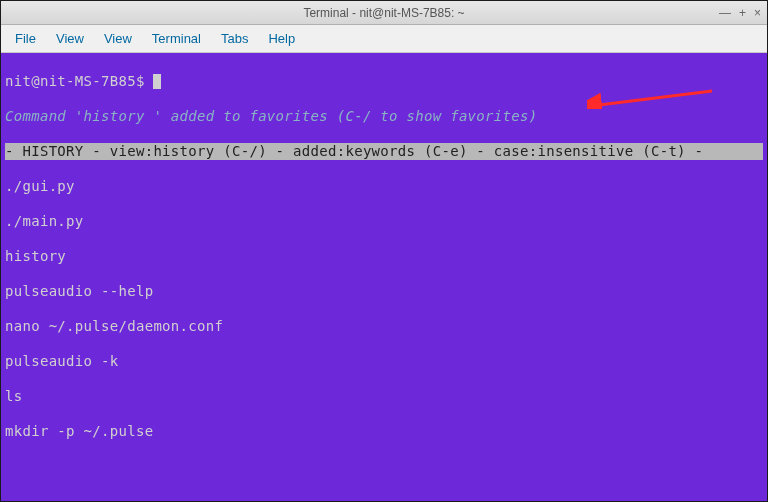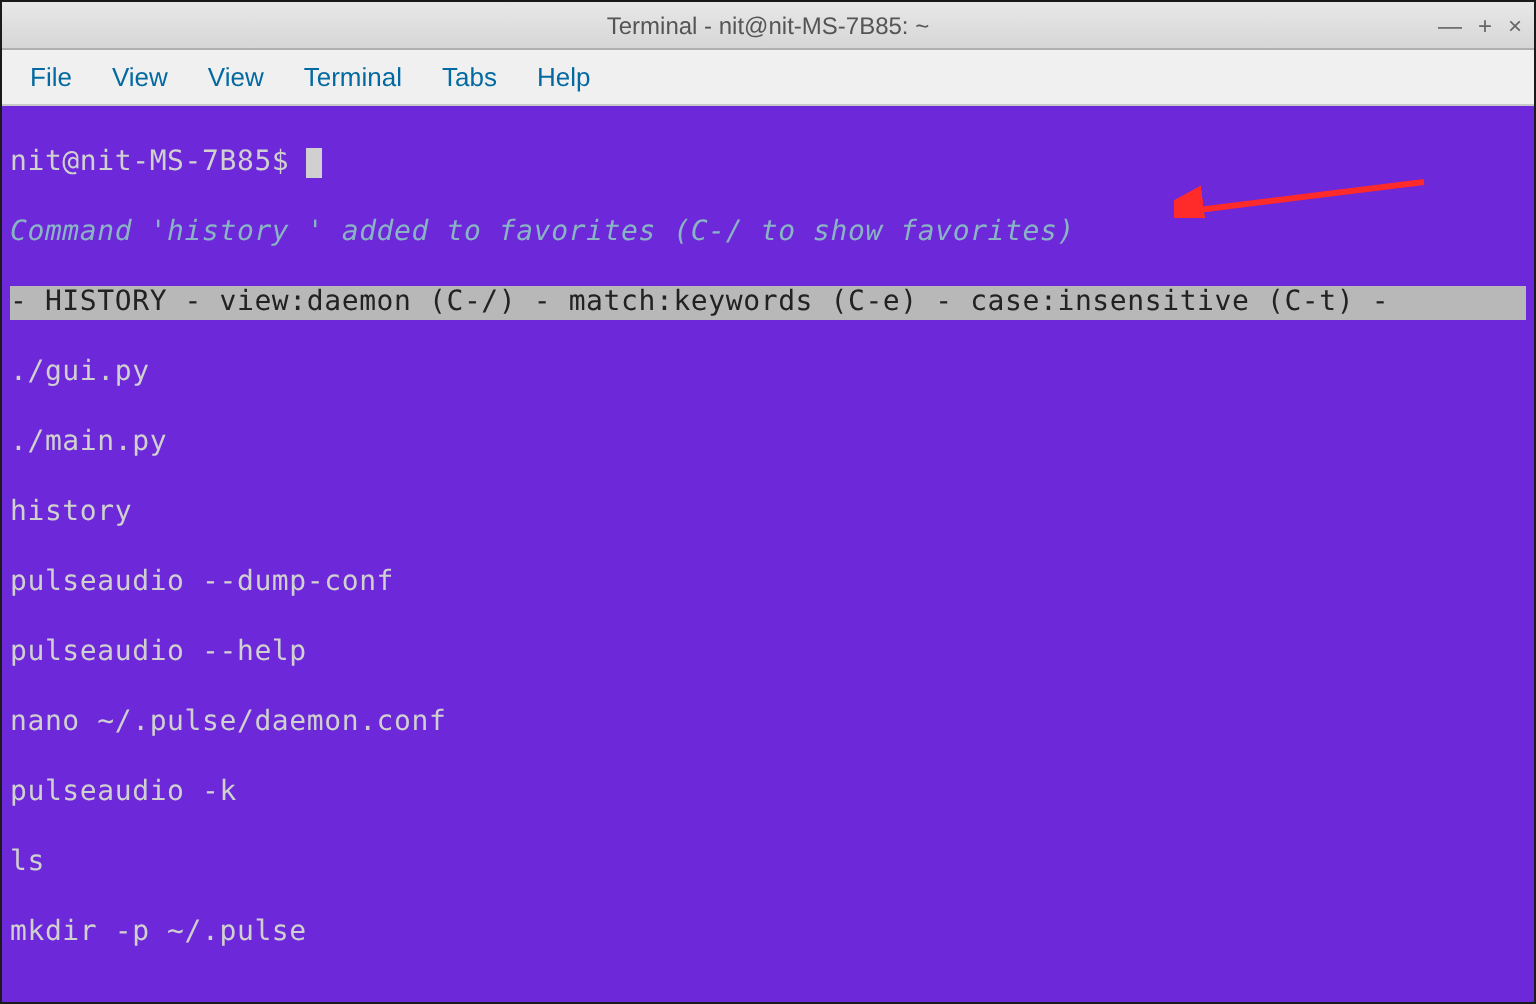--- a/index.html
+++ b/index.html
@@ -120,25 +120,24 @@
   <span class="menu-item">View</span>
   <span class="menu-item">View</span>
   <span class="menu-item">Terminal</span>
   <span class="menu-item">Tabs</span>
   <span class="menu-item">Help</span>
 </div>
 
 <div class="terminal">
 <div class="prompt-line"><span class="prompt-user">nit@nit-MS-7B85$ </span><span class="cursor"></span></div>
 <div class="favorites-line">Command 'history ' added to favorites (C-/ to show favorites)</div>
-<div class="header-bar">- HISTORY - view:daemon (C-/) - match:keywords (C-e) - case:insensitive (C-t) -</div>
+<div class="header-bar">- HISTORY - view:history (C-/) - added:keywords (C-e) - case:insensitive (C-t) -</div>
 <div class="history-line">./gui.py</div>
 <div class="history-line">./main.py</div>
 <div class="history-line">history</div>
-<div class="history-line">pulseaudio --dump-conf</div>
 <div class="history-line">pulseaudio --help</div>
 <div class="history-line">nano ~/.pulse/daemon.conf</div>
 <div class="history-line">pulseaudio -k</div>
 <div class="history-line">ls</div>
 <div class="history-line">mkdir -p ~/.pulse</div>
 
 
 
 
 

